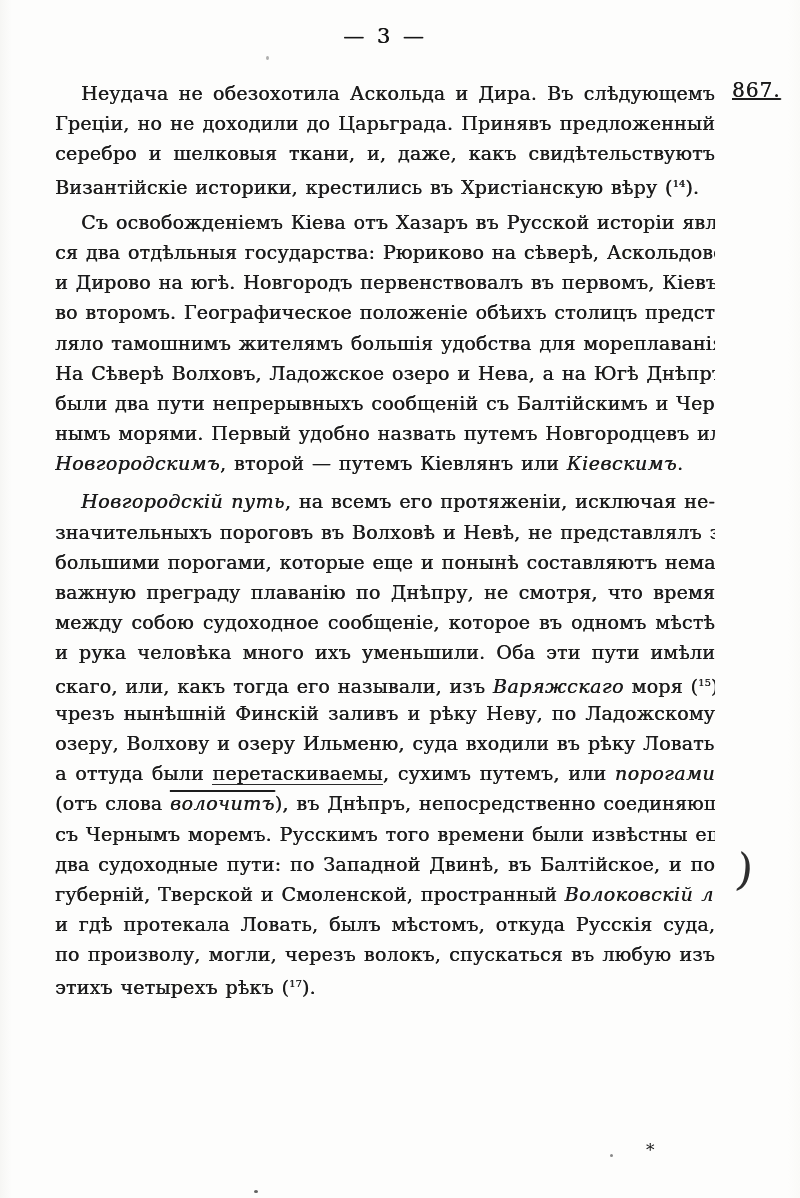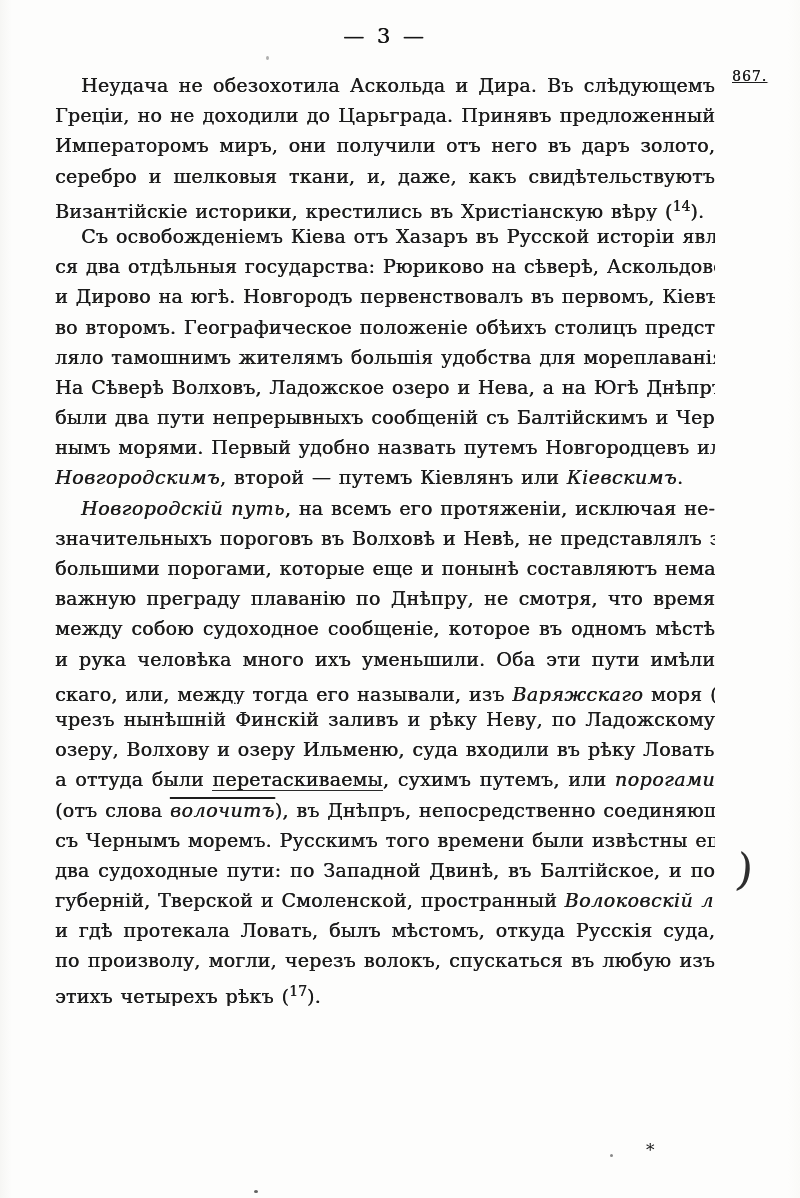--- a/index.html
+++ b/index.html
@@ -19,22 +19,22 @@
     position: absolute;
     top: 24px; left: 55px; width: 660px;
     text-align: center;
     font-size: 21px;
     letter-spacing: 3px;
     color: #161616;
     text-shadow: 0.4px 0 0 #161616;
   }
   .margin-note {
     position: absolute;
-    top: 68px; left: 732px;
-    font-size: 14px;
+    top: 78px; left: 732px;
+    font-size: 20px;
     letter-spacing: 1px;
     text-shadow: 0.3px 0 0 #1c1c1c;
     text-decoration: underline;
   }
   .text-block {
     position: absolute;
     top: 70px; left: 55px; width: 660px;
     font-size: 19px;
     word-spacing: 1.5px;
     letter-spacing: 0.2px;
@@ -46,26 +46,26 @@
     line-height: 30.2px;
     text-align: justify;
     text-align-last: justify;
     overflow: hidden;
     white-space: nowrap;
   }
   .line.last {
     text-align-last: left;
     white-space: normal;
   }
-  .line.first { text-indent: 26px; }
+  .line.first { text-indent: 26px; margin-top: 8px; }
   .it { font-style: italic; letter-spacing: 0.5px; }
   .ul { border-bottom: 1.5px solid #2a2a2a; }
   .ol { text-decoration: overline; text-decoration-thickness: 1.5px; }
   .sup {
-    font-size: 14px;
+    font-size: 10px;
     vertical-align: 7px;
     letter-spacing: 0;
   }
   .margin-paren {
     position: absolute;
     top: 844px; left: 736px;
     font-size: 44px;
     color: #2e2e2e;
     transform: rotate(7deg);
     font-weight: 300;
@@ -88,21 +88,20 @@
 </head>
 <body>
 
 <div class="page">
   <div class="header">— 3 —</div>
   <div class="margin-note">867.</div>
   <div class="text-block">
       <div class="paragraph">
         <div class="line first"><span>Неудача не обезохотила Аскольда и Дира. Въ слѣдующемъ</span></div>
         <div class="line"><span>Греціи, но не доходили до Царьграда. Принявъ предложенный</span></div>
-        <div class="line"><span>Императоромъ миръ, они получили отъ него въ даръ золото,</span></div>
         <div class="line"><span>серебро и шелковыя ткани, и, даже, какъ свидѣтельствуютъ</span></div>
         <div class="line last"><span>Византійскіе историки, крестились въ Христіанскую вѣру (</span><span class="sup">14</span><span>).</span></div>
       </div>
       <div class="paragraph">
         <div class="line first"><span>Съ освобожденіемъ Кіева отъ Хазаръ въ Русской исторіи являют-</span></div>
         <div class="line"><span>ся два отдѣльныя государства: Рюриково на сѣверѣ, Аскольдово</span></div>
         <div class="line"><span>и Дирово на югѣ. Новгородъ первенствовалъ въ первомъ, Кіевъ</span></div>
         <div class="line"><span>во второмъ. Географическое положеніе обѣихъ столицъ представ-</span></div>
         <div class="line"><span>ляло тамошнимъ жителямъ большія удобства для мореплаванія.</span></div>
         <div class="line"><span>На Сѣверѣ Волховъ, Ладожское озеро и Нева, а на Югѣ Днѣпръ,</span></div>
@@ -110,21 +109,21 @@
         <div class="line"><span>нымъ морями. Первый удобно назвать путемъ Новгородцевъ или</span></div>
         <div class="line last"><span class="it">Новгородскимъ</span><span>, второй — путемъ Кіевлянъ или </span><span class="it">Кіевскимъ</span><span>.</span></div>
       </div>
       <div class="paragraph">
         <div class="line first"><span class="it">Новгородскій путь</span><span>, на всемъ его протяженіи, исключая не-</span></div>
         <div class="line"><span>значительныхъ пороговъ въ Волховѣ и Невѣ, не представлялъ за-</span></div>
         <div class="line"><span>большими порогами, которые еще и понынѣ составляютъ немало-</span></div>
         <div class="line"><span>важную преграду плаванію по Днѣпру, не смотря, что время</span></div>
         <div class="line"><span>между собою судоходное сообщеніе, которое въ одномъ мѣстѣ</span></div>
         <div class="line"><span>и рука человѣка много ихъ уменьшили. Оба эти пути имѣли</span></div>
-        <div class="line"><span>скаго, или, между тогда его называли, изъ </span><span class="it">Варяжскаго</span><span> моря (</span><span class="sup">15</span><span>),</span></div>
+        <div class="line"><span>скаго, или, какъ тогда его называли, изъ </span><span class="it">Варяжскаго</span><span> моря (</span><span class="sup">15</span><span>),</span></div>
         <div class="line"><span>чрезъ нынѣшній Финскій заливъ и рѣку Неву, по Ладожскому</span></div>
         <div class="line"><span>озеру, Волхову и озеру Ильменю, суда входили въ рѣку Ловать,</span></div>
         <div class="line"><span>а оттуда были </span><span class="ul">перетаскиваемы</span><span>, сухимъ путемъ, или </span><span class="it">порогами</span></div>
         <div class="line"><span>(отъ слова </span><span class="it ol">волочитъ</span><span>), въ Днѣпръ, непосредственно соединяющійся</span></div>
         <div class="line"><span>съ Чернымъ моремъ. Русскимъ того времени были извѣстны еще</span></div>
         <div class="line"><span>два судоходные пути: по Западной Двинѣ, въ Балтійское, и по</span></div>
         <div class="line"><span>губерній, Тверской и Смоленской, пространный </span><span class="it">Волоковскій лѣсъ</span></div>
         <div class="line"><span>и гдѣ протекала Ловать, былъ мѣстомъ, откуда Русскія суда,</span></div>
         <div class="line"><span>по произволу, могли, черезъ волокъ, спускаться въ любую изъ</span></div>
         <div class="line last"><span>этихъ четырехъ рѣкъ (</span><span class="sup">17</span><span>).</span></div>

